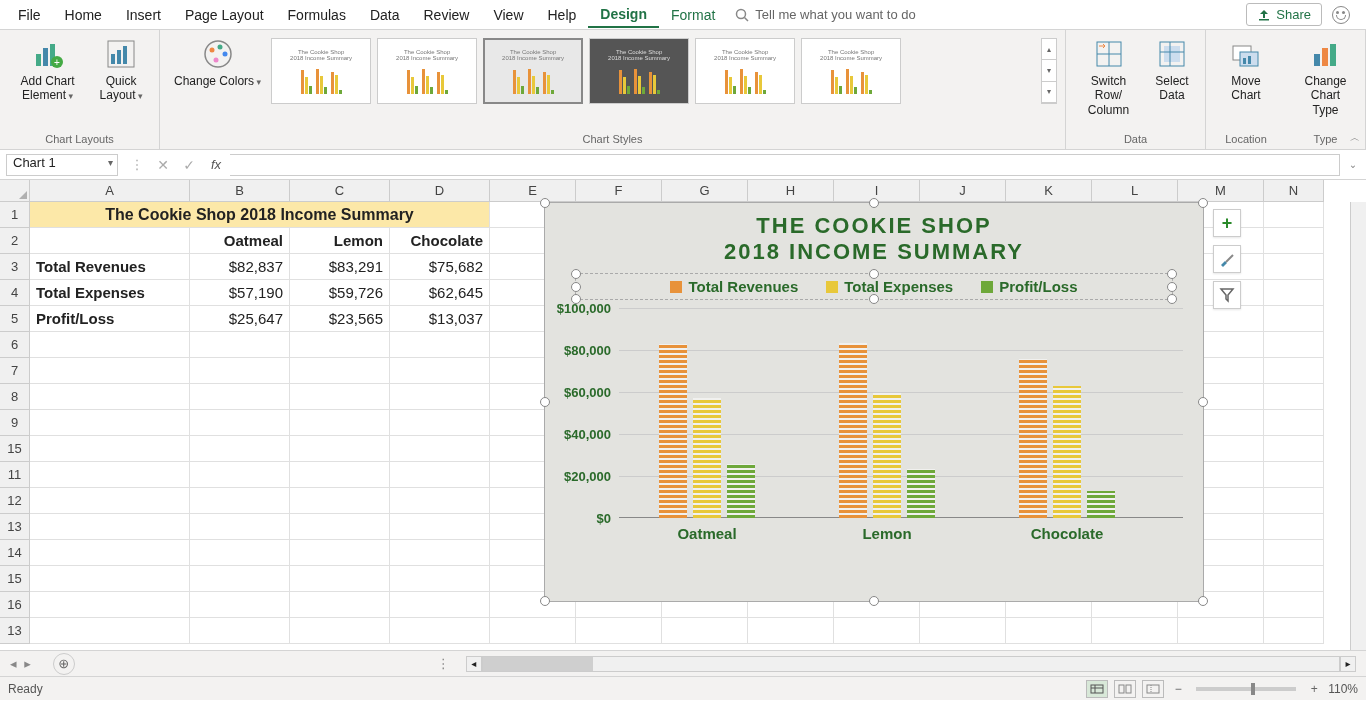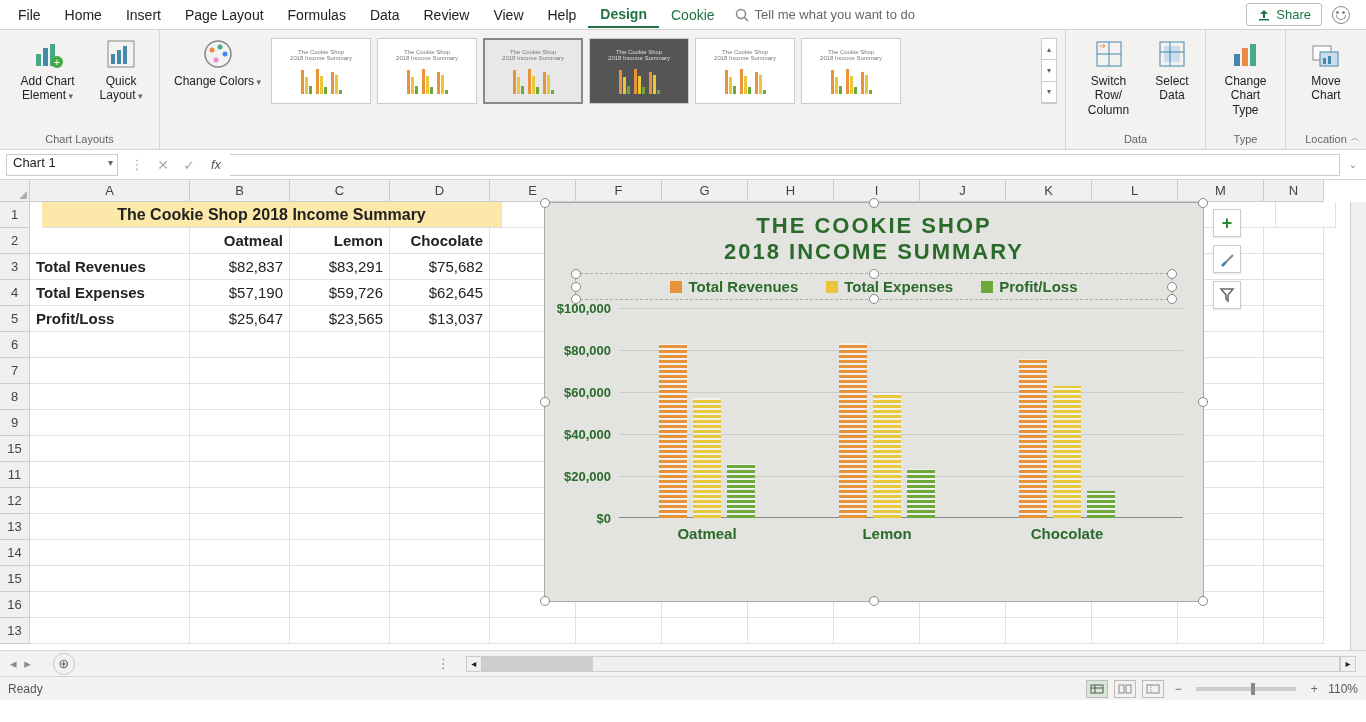--- a/index.html
+++ b/index.html
@@ -121,21 +121,21 @@
   <div class="menu-item">File</div>
     <div class="menu-item">Home</div>
     <div class="menu-item">Insert</div>
     <div class="menu-item">Page Layout</div>
     <div class="menu-item">Formulas</div>
     <div class="menu-item">Data</div>
     <div class="menu-item">Review</div>
     <div class="menu-item">View</div>
     <div class="menu-item">Help</div>
     <div class="menu-item active">Design</div>
-    <div class="menu-item format">Cookie</div>
+    <div class="menu-item format">Format</div>
     <div class="tellme">
     <svg width="14" height="14">
         <circle cx="6" cy="6" r="4.5" stroke="#888" fill="none" stroke-width="1.5"></circle>
         <line x1="9.5" y1="9.5" x2="13" y2="13" stroke="#888" stroke-width="1.5"></line>
       </svg>
     <span>Tell me what you want to do</span>
   </div>
   <div class="menubar-right">
     <div class="share-btn">
       <svg width="14" height="14">
@@ -313,20 +313,21 @@
               </div>
             </div>
           </div>
         </div>
       <div class="gallery-scroll">
           <div>▴</div>
           <div>▾</div>
           <div>▾</div>
         </div>
     </div>
+    <div class="ribbon-group-label">Chart Styles</div>
   </div>
 
   <div class="ribbon-group" style="width:140px">
     <div class="ribbon-group-body">
       <div class="ribbon-btn">
         <div class="icon-box">
             <svg width="32" height="32">
               <rect x="4" y="4" width="24" height="24" fill="none" stroke="#48a"></rect>
               <line x1="4" y1="16" x2="28" y2="16" stroke="#48a"></line>
               <line x1="16" y1="4" x2="16" y2="28" stroke="#48a"></line>
@@ -343,51 +344,51 @@
               <line x1="4" y1="14" x2="28" y2="14" stroke="#48a"></line>
               <line x1="14" y1="4" x2="14" y2="28" stroke="#48a"></line>
             </svg>
           </div>
         <span>Select Data</span>
       </div>
     </div>
     <div class="ribbon-group-label">Data</div>
   </div>
 
-  <div class="ribbon-group" style="width:80px">
-    <div class="ribbon-group-body">
-      <div class="ribbon-btn">
-        <div class="icon-box">
-            <svg width="32" height="32">
-              <rect x="4" y="16" width="6" height="12" fill="#48a"></rect>
-              <rect x="12" y="10" width="6" height="18" fill="#e84"></rect>
-              <rect x="20" y="6" width="6" height="22" fill="#4a8"></rect>
-            </svg>
-          </div>
-        <span>Change Chart Type</span>
-      </div>
-    </div>
-    <div class="ribbon-group-label">Type</div>
-  </div>
-
   <div class="ribbon-group" style="width:80px; border-right:none">
     <div class="ribbon-group-body">
       <div class="ribbon-btn">
         <div class="icon-box">
             <svg width="32" height="32">
               <rect x="3" y="8" width="18" height="14" fill="#fff" stroke="#888"></rect>
               <rect x="10" y="14" width="18" height="14" fill="#cde" stroke="#48a"></rect>
               <rect x="13" y="20" width="3" height="6" fill="#48a"></rect>
               <rect x="18" y="18" width="3" height="8" fill="#48a"></rect>
             </svg>
           </div>
         <span>Move Chart</span>
       </div>
     </div>
     <div class="ribbon-group-label">Location</div>
+  </div>
+
+  <div class="ribbon-group" style="width:80px">
+    <div class="ribbon-group-body">
+      <div class="ribbon-btn">
+        <div class="icon-box">
+            <svg width="32" height="32">
+              <rect x="4" y="16" width="6" height="12" fill="#48a"></rect>
+              <rect x="12" y="10" width="6" height="18" fill="#e84"></rect>
+              <rect x="20" y="6" width="6" height="22" fill="#4a8"></rect>
+            </svg>
+          </div>
+        <span>Change Chart Type</span>
+      </div>
+    </div>
+    <div class="ribbon-group-label">Type</div>
   </div>
   <div class="collapse-caret">︿</div>
 </div>
 
 <div class="fbar-row">
   <div class="namebox">Chart 1</div>
   <div style="width:26px;text-align:center;color:#aaa">⋮</div>
   <div class="fbar-btn">✕</div>
   <div class="fbar-btn">✓</div>
   <div class="fbar-fx">fx</div>
@@ -431,21 +432,21 @@
           <div class="row-h">11</div>
           <div class="row-h">12</div>
           <div class="row-h">13</div>
           <div class="row-h">14</div>
           <div class="row-h">15</div>
           <div class="row-h">16</div>
           <div class="row-h">13</div>
         </div>
       <div class="cells" id="cells" style="flex:1;">
           <div class="cell-row">
-            <div class="cell title-cell" style="width: 460px; margin-left: 12px;">The Cookie Shop 2018 Income Summary</div>
+            <div class="cell title-cell" style="width: 460px;">The Cookie Shop 2018 Income Summary</div>
             <div class="cell " style="width: 86px;"></div>
             <div class="cell " style="width: 86px;"></div>
             <div class="cell " style="width: 86px;"></div>
             <div class="cell " style="width: 86px;"></div>
             <div class="cell " style="width: 86px;"></div>
             <div class="cell " style="width: 86px;"></div>
             <div class="cell " style="width: 86px;"></div>
             <div class="cell " style="width: 86px;"></div>
             <div class="cell " style="width: 86px;"></div>
             <div class="cell " style="width: 60px;"></div>

